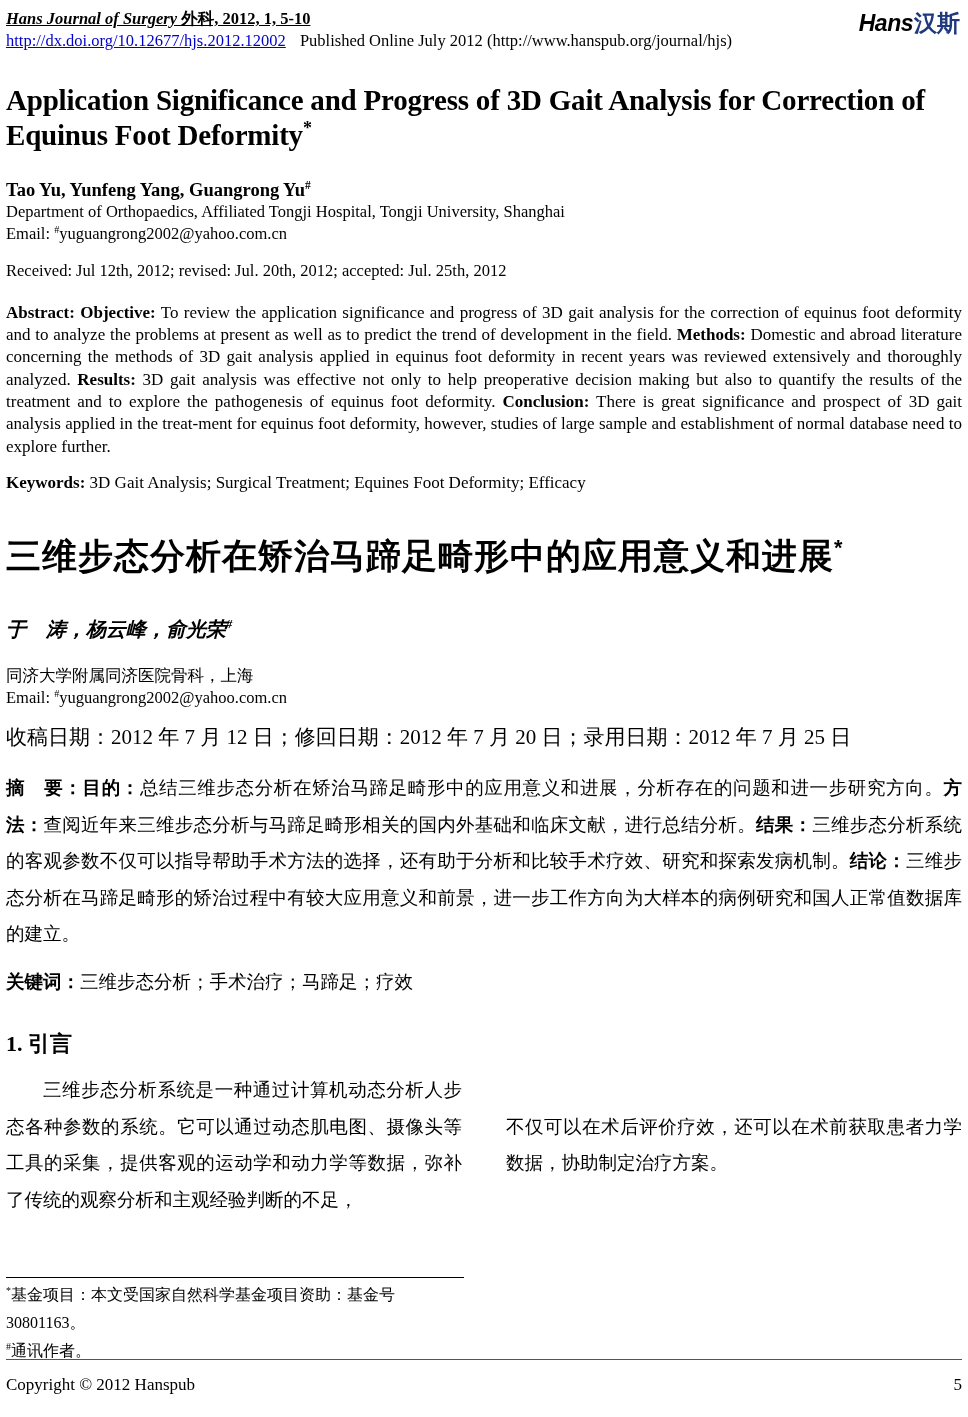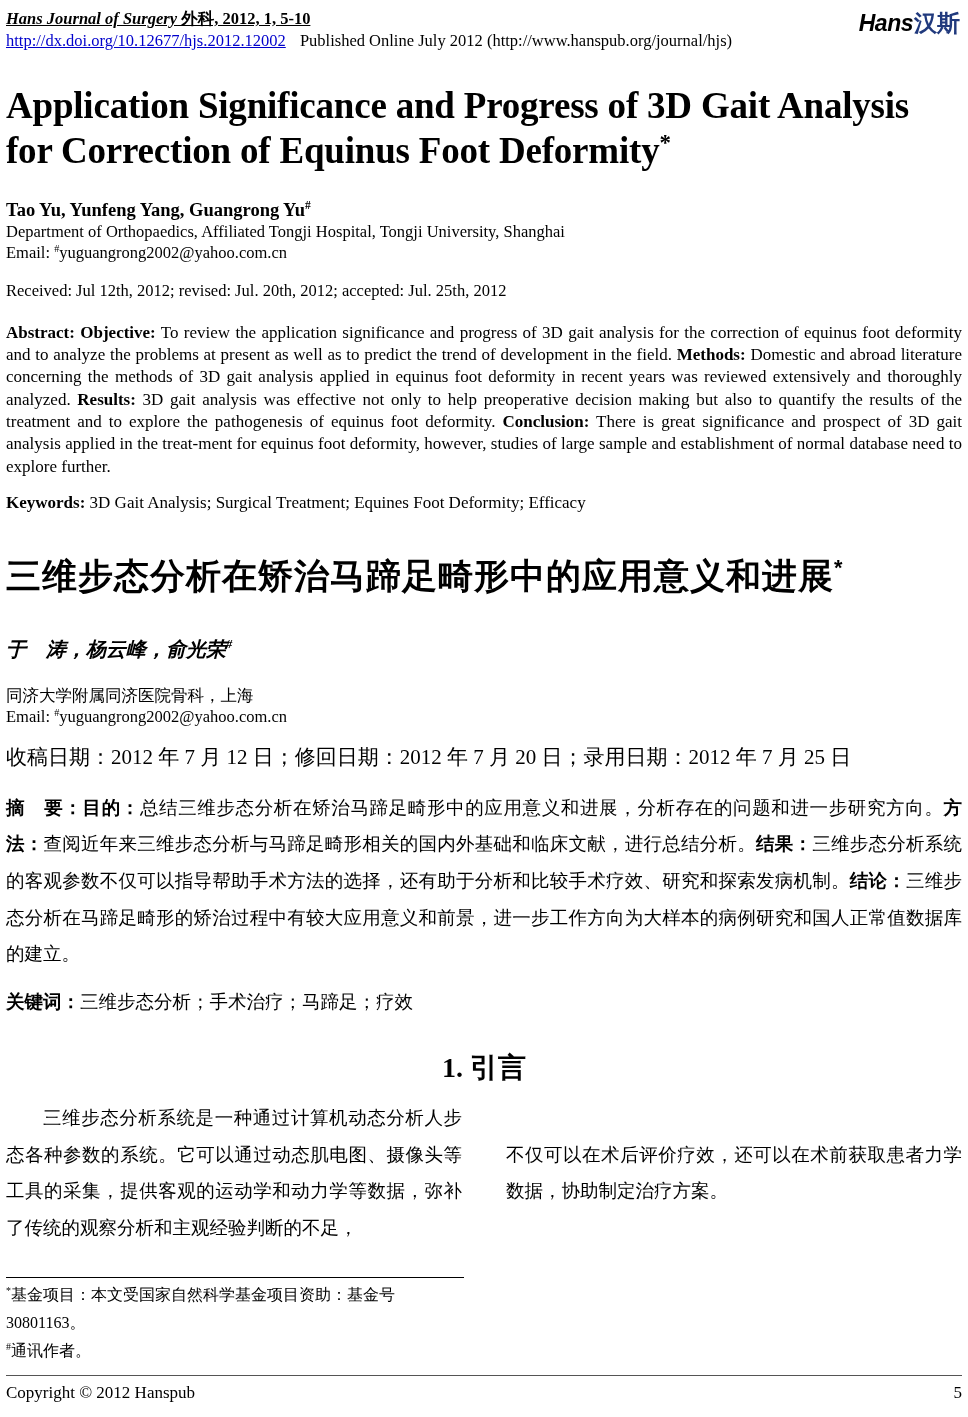--- a/index.html
+++ b/index.html
@@ -18,54 +18,54 @@
   .hdr { display: flex; justify-content: space-between; align-items: flex-start; }
   .hdr-left { font-size: 16.5px; line-height: 1.35; }
   .hdr-line1 { font-weight: bold; text-decoration: underline; }
   .hdr-line1 .jname { font-style: italic; }
   .doi-link { color: #0000cc; text-decoration: underline; }
   .logo { font-family: "Liberation Sans", sans-serif; font-weight: bold; font-size: 23px; white-space: nowrap; margin-right: 2px; }
   .logo .hans { color: #000000; font-style: italic; letter-spacing: -0.5px; }
   .logo .cn { color: #20397d; margin-left: 1px; }
 
   
-  .etitle { margin-top: 30px; font-size: 37px; font-weight: bold; line-height: 1.24; letter-spacing: -0.2px; }
+  .etitle { margin-top: 30px; font-size: 29px; font-weight: bold; line-height: 1.24; letter-spacing: -0.2px; }
   .eauthors { margin-top: 26px; font-size: 18.5px; font-weight: bold; }
   .eaffil { font-size: 16.5px; line-height: 1.28; }
   .ereceived { margin-top: 17px; font-size: 16.5px; }
   .eabstract { margin-top: 21px; font-size: 17px; line-height: 1.315; text-align: justify; }
   .ekeywords { margin-top: 15px; font-size: 17px; }
   .seg-b { font-weight: bold; }
 
   
   .ctitle { margin-top: 40px; font-size: 35px; font-weight: bold; font-family: "Liberation Sans", sans-serif; letter-spacing: 1px; }
   .cauthors { margin-top: 36px; font-size: 20px; font-style: italic; font-weight: 600; }
   .caffil { margin-top: 22px; font-size: 16.5px; line-height: 1.3; }
   .cdates { margin-top: 15px; font-size: 21px; }
   .cabstract { margin-top: 19px; font-size: 18.5px; line-height: 1.98; text-align: justify; }
   .cabstract .seg-b, .ckeywords .seg-b { font-family: "Liberation Sans", sans-serif; }
   .ckeywords { margin-top: 16px; font-size: 18.5px; }
 
   
-  .sec-head { margin-top: 35px; font-size: 28px; font-weight: bold; text-align: center; }
+  .sec-head { margin-top: 35px; font-size: 22px; font-weight: bold; }
   .sec-head .cjk { font-family: "Liberation Sans", sans-serif; }
   .columns { margin-top: 13px; display: flex; gap: 44px; align-items: center; }
   .col { flex: 1 1 0; font-size: 18.5px; line-height: 1.98; text-align: justify; }
   .col p.indent { text-indent: 2em; }
 
   
   .footnote {
     position: absolute; left: 6px; bottom: 52px; width: 458px;
     border-top: 1.5px solid #000; padding-top: 3px;
     font-size: 16px; line-height: 1.75;
   }
 
   
   .pagefooter {
-    position: absolute; left: 6px; right: 6px; bottom: 0; height: 42px;
+    position: absolute; left: 6px; right: 6px; bottom: 0; height: 58px;
     border-top: 1px solid #555;
     display: flex; justify-content: space-between; align-items: center;
     font-size: 17px; padding-bottom: 8px;
   }
 </style>
 </head>
 <body>
 
 <div class="hdr">
   <div class="hdr-left">

